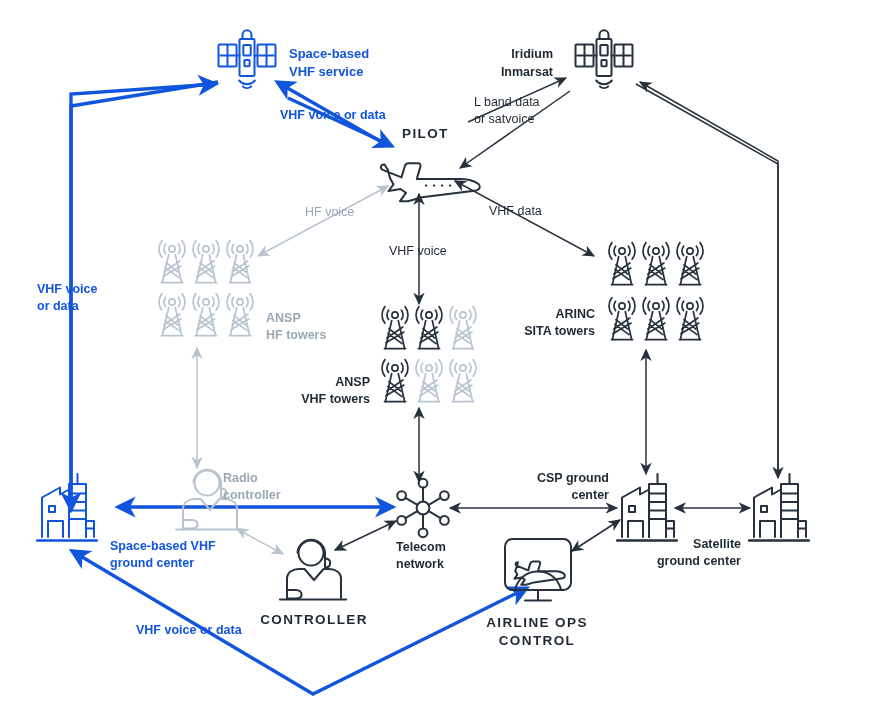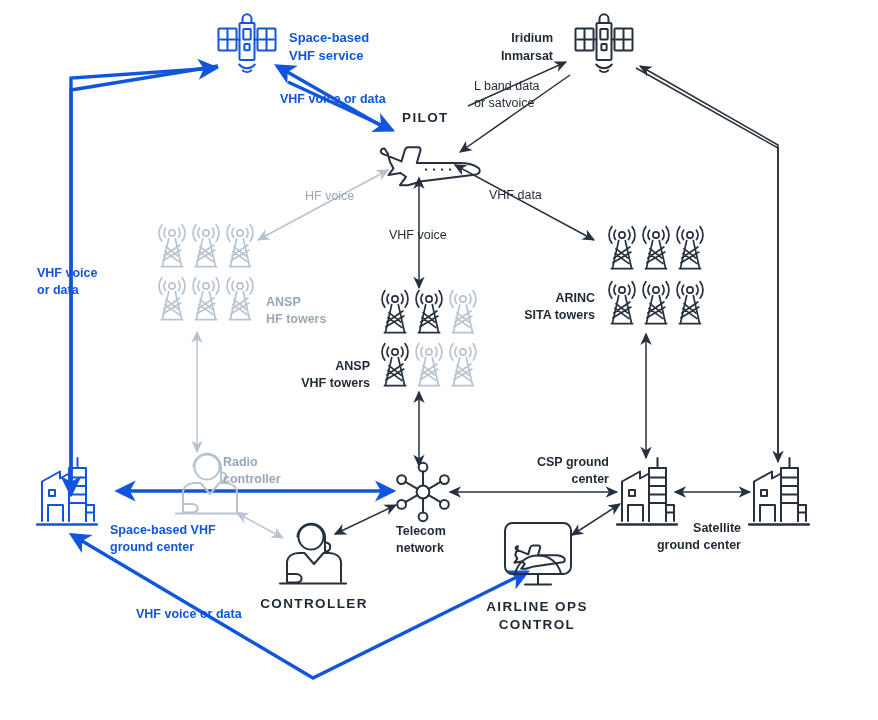--- a/index.html
+++ b/index.html
@@ -2,21 +2,21 @@
 <html><head>
 <meta charset="utf-8">
 <title>Aviation Communications Architecture Diagram</title>
 <style>
   html,body{margin:0;padding:0;background:#ffffff;}
   body{
     font-family:"Liberation Sans", sans-serif;
     width:878px;height:720px;position:relative;overflow:hidden;
     -webkit-font-smoothing:antialiased;
   }
-  #stage{position:absolute;left:0;top:0;width:878px;height:624px;}
+  #stage{position:absolute;left:0;top:16px;width:878px;height:624px;}
   svg#diagram{position:absolute;left:0;top:0;width:878px;height:720px;display:block;}
 
   
   .lbl{font-family:"Liberation Sans",sans-serif;}
   .t-blue-bold{fill:#1155dd;font-size:13px;font-weight:bold;}
   .t-blue{fill:#1155dd;font-size:12.5px;font-weight:bold;}
   .t-dark{fill:#1f2933;font-size:12.5px;font-weight:normal;}
   .t-dark-bold{fill:#1f2933;font-size:12.5px;font-weight:bold;}
   .t-dark-cap{fill:#1f2933;font-size:13.5px;font-weight:bold;letter-spacing:1.4px;}
   .t-gray{fill:#9aa7b5;font-size:12.5px;font-weight:normal;}

